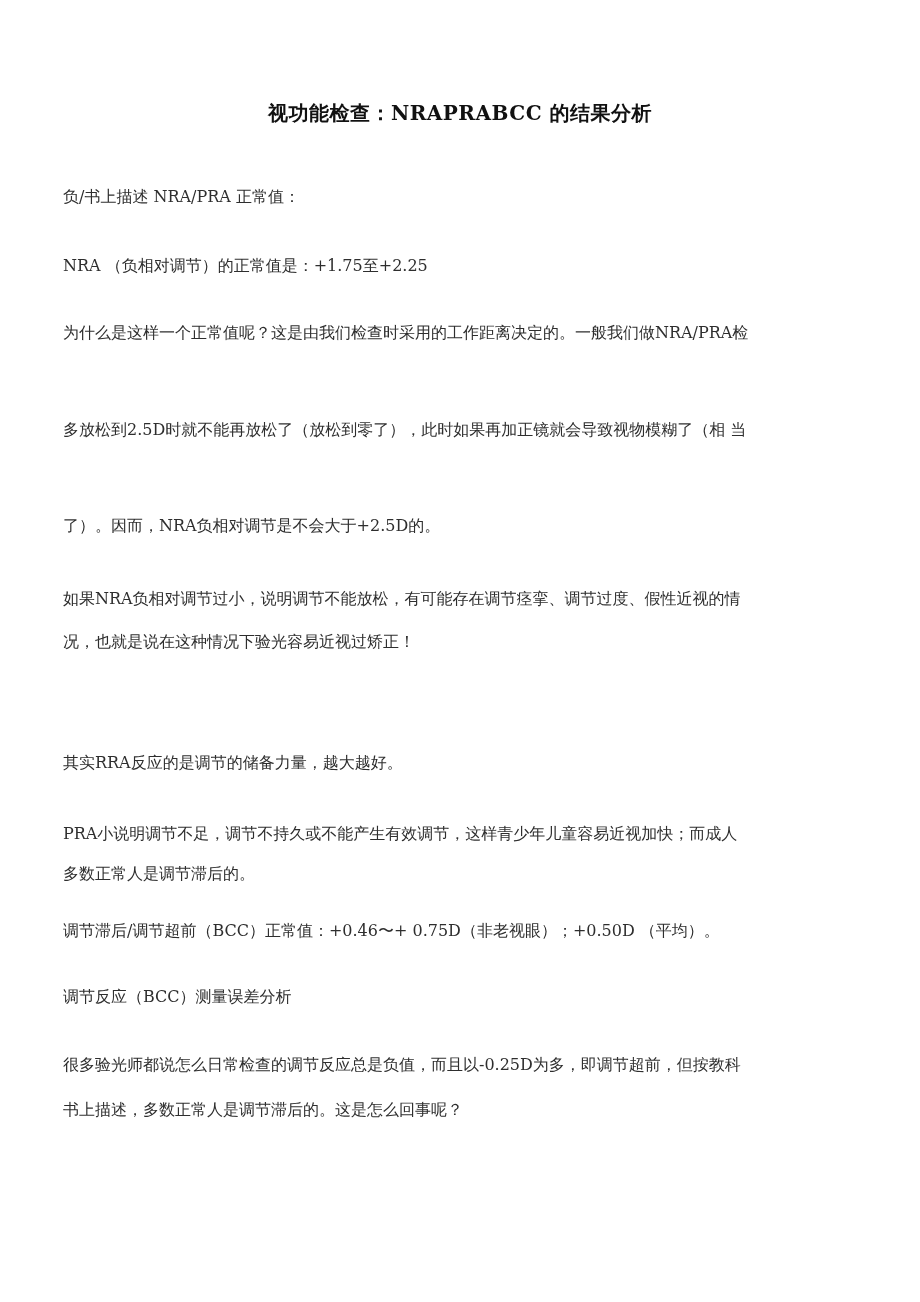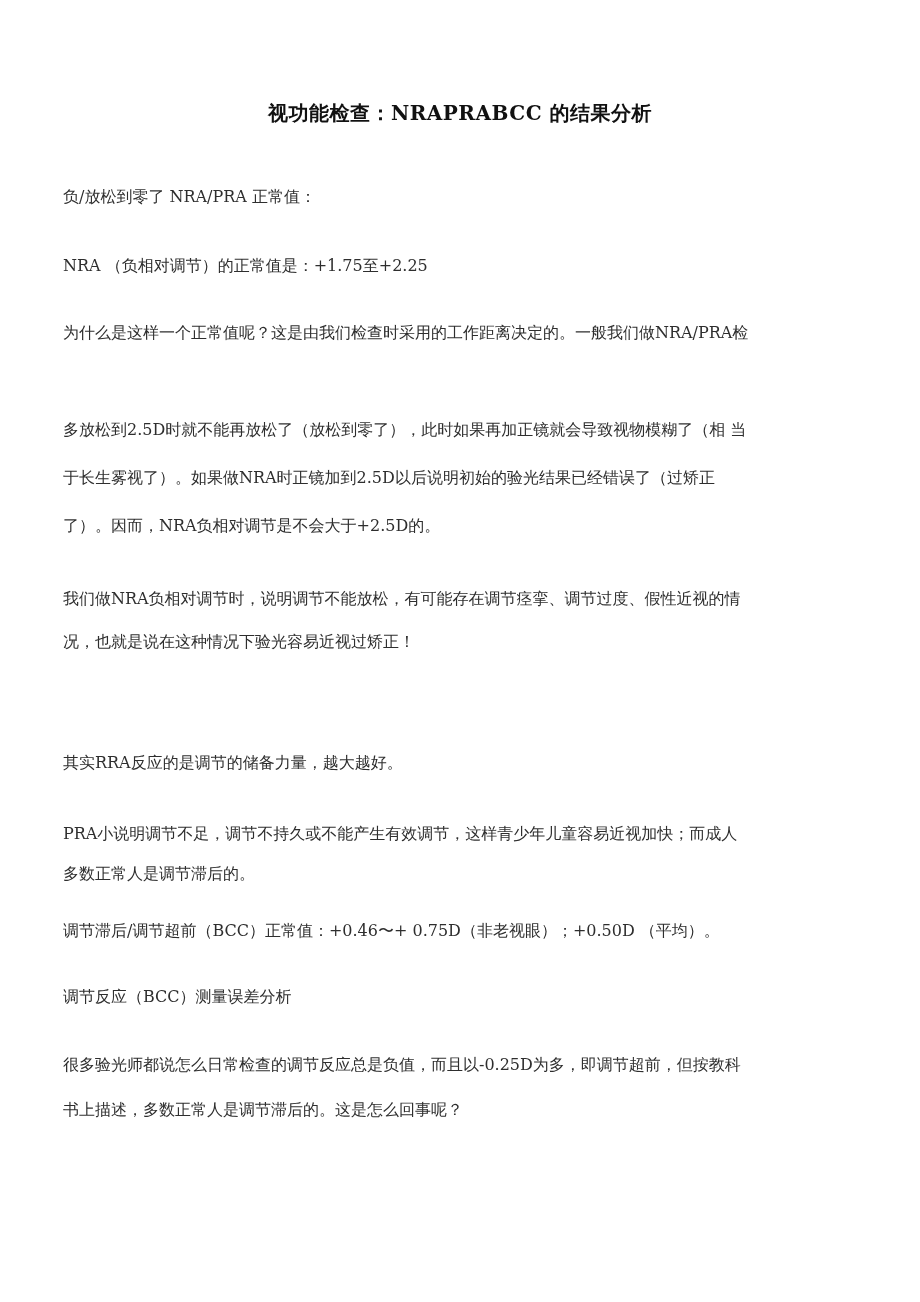--- a/index.html
+++ b/index.html
@@ -40,27 +40,26 @@
       white-space: nowrap;
       color: #2e2e2e;
     }
   </style>
 </head>
 <body>
 
 <div class="page">
   <div class="title">视功能检查：NRAPRABCC 的结果分析</div>
 
-  <div class="line" style="top:186px">负/放松到零了 NRA/PRA 正常值：</div>
+  <div class="line" style="top:186px">负/书上描述 NRA/PRA 正常值：</div>
   <div class="line" style="top:255px">NRA （负相对调节）的正常值是：+1.75至+2.25</div>
   <div class="line" style="top:322px">为什么是这样一个正常值呢？这是由我们检查时采用的工作距离决定的。一般我们做NRA/PRA检</div>
   <div class="line" style="top:419px">多放松到2.5D时就不能再放松了（放松到零了），此时如果再加正镜就会导致视物模糊了（相 当</div>
-  <div class="line" style="top:467px">于长生雾视了）。如果做NRA时正镜加到2.5D以后说明初始的验光结果已经错误了（过矫正</div>
   <div class="line" style="top:515px">了）。因而，NRA负相对调节是不会大于+2.5D的。</div>
-  <div class="line" style="top:588px">我们做NRA负相对调节时，说明调节不能放松，有可能存在调节痉挛、调节过度、假性近视的情</div>
+  <div class="line" style="top:588px">如果NRA负相对调节过小，说明调节不能放松，有可能存在调节痉挛、调节过度、假性近视的情</div>
   <div class="line" style="top:631px">况，也就是说在这种情况下验光容易近视过矫正！</div>
   <div class="line" style="top:752px">其实RRA反应的是调节的储备力量，越大越好。</div>
   <div class="line" style="top:823px">PRA小说明调节不足，调节不持久或不能产生有效调节，这样青少年儿童容易近视加快；而成人</div>
   <div class="line" style="top:863px">多数正常人是调节滞后的。</div>
   <div class="line" style="top:920px">调节滞后/调节超前（BCC）正常值：+0.46〜+ 0.75D（非老视眼）；+0.50D （平均）。</div>
   <div class="line" style="top:986px">调节反应（BCC）测量误差分析</div>
   <div class="line" style="top:1054px">很多验光师都说怎么日常检查的调节反应总是负值，而且以-0.25D为多，即调节超前，但按教科</div>
   <div class="line" style="top:1099px">书上描述，多数正常人是调节滞后的。这是怎么回事呢？</div>
 </div>
 

